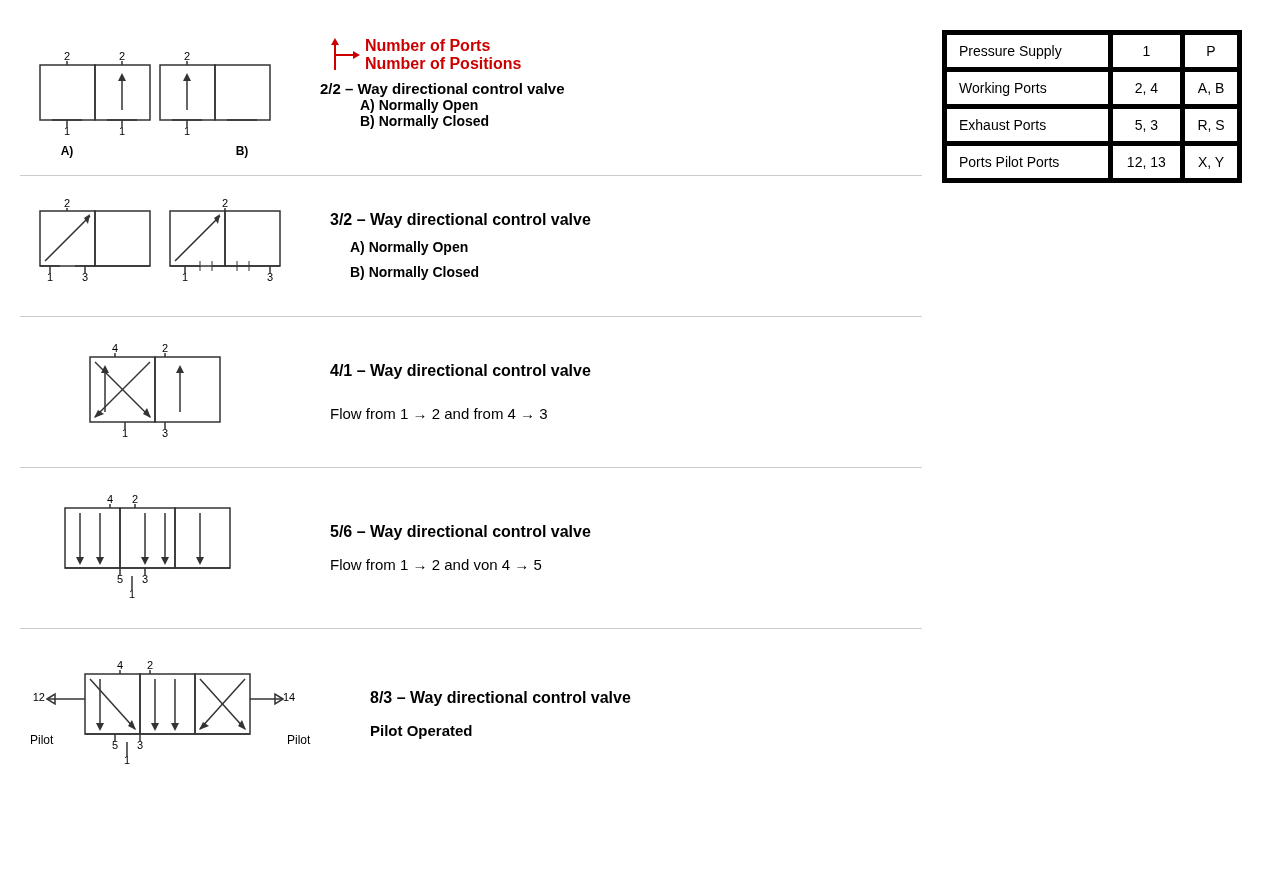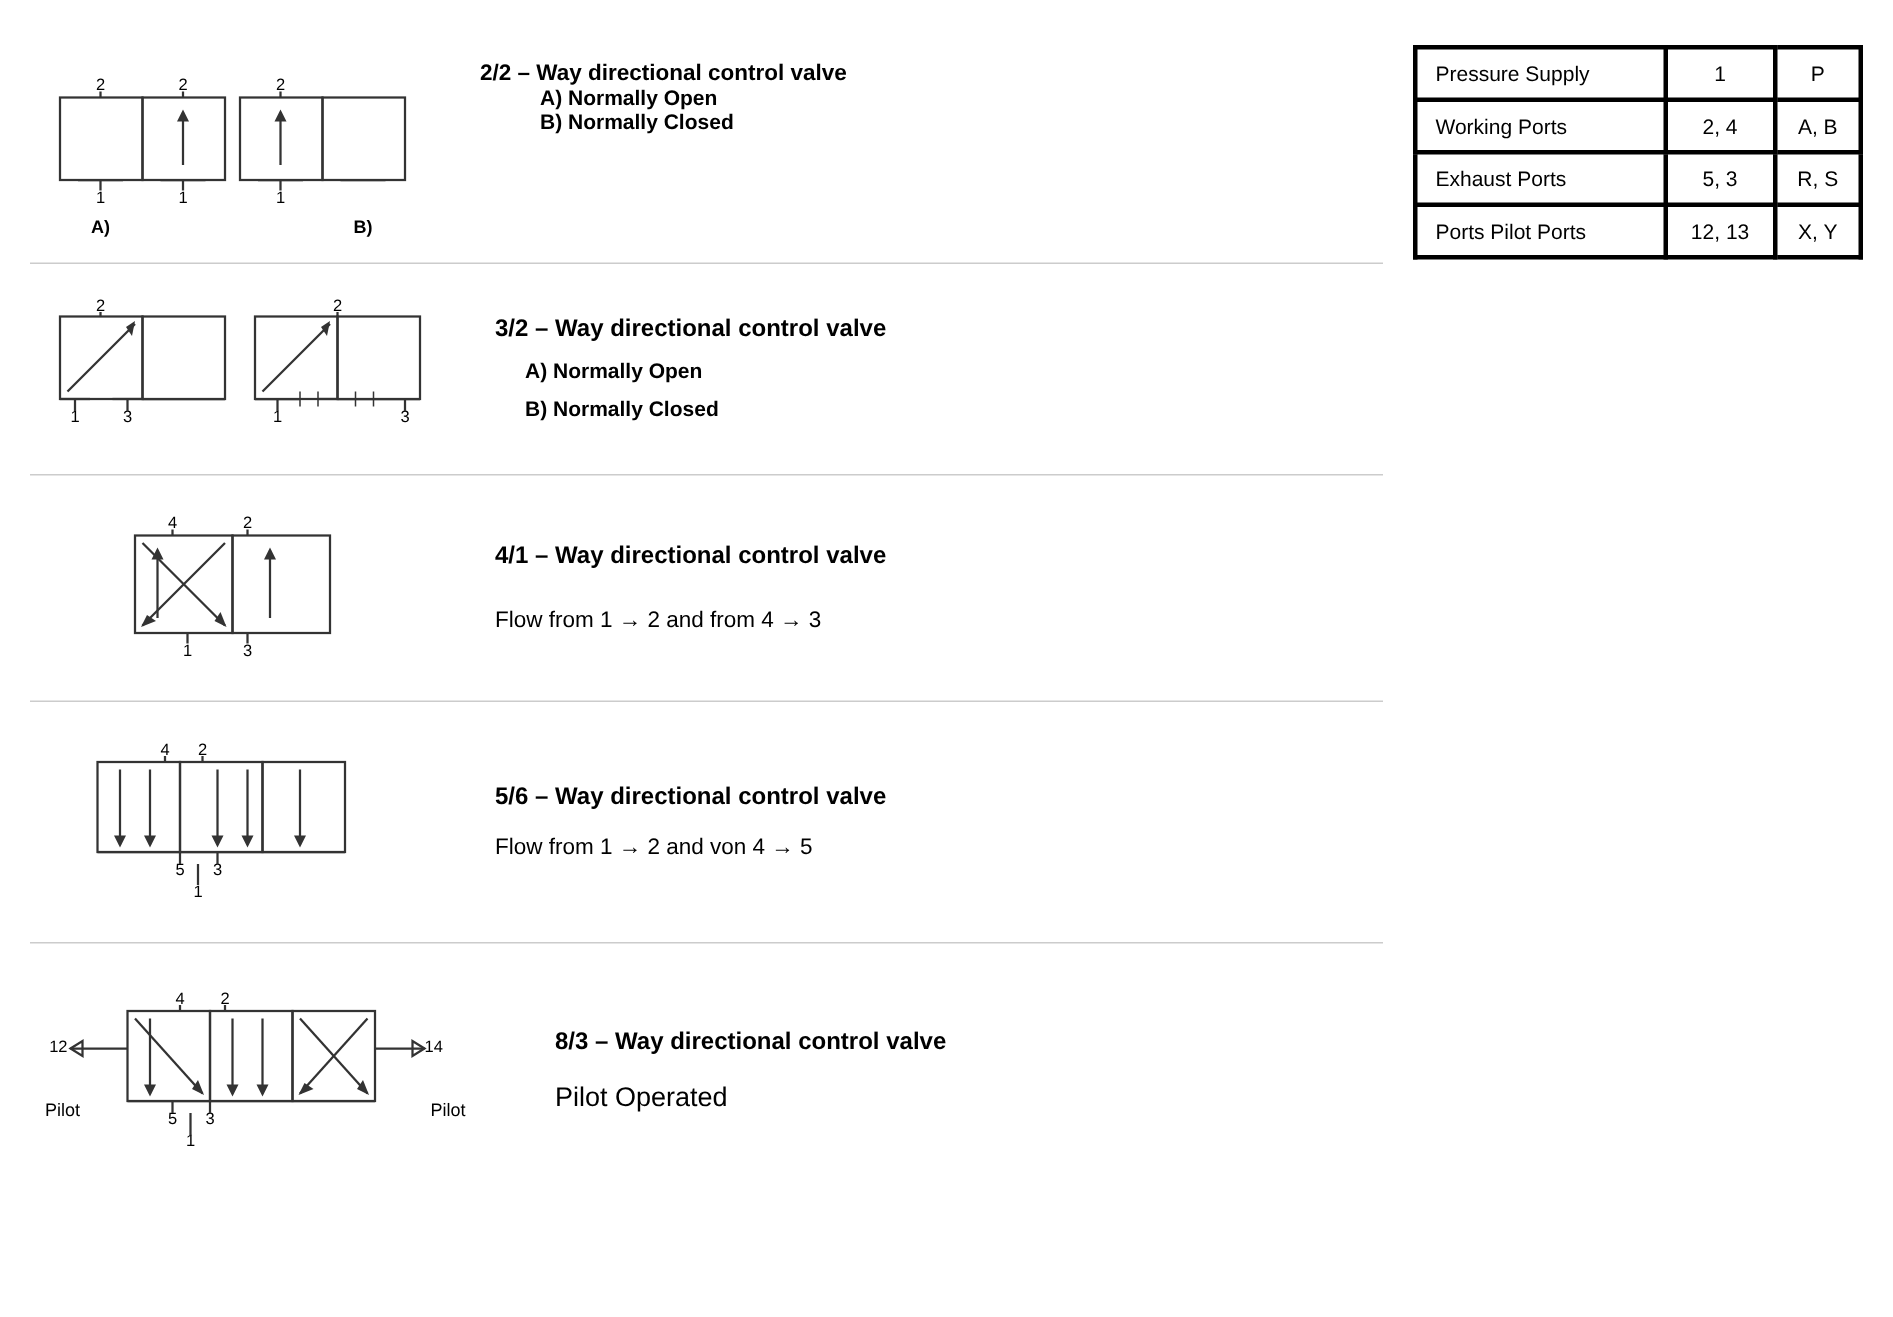--- a/index.html
+++ b/index.html
@@ -31,21 +31,21 @@
       padding-left: 20px;
     }
 
     
     .port-table {
       border-collapse: collapse;
       width: 100%;
       margin-top: 10px;
     }
     .port-table td {
-      border: 3px solid #000000;
+      border: 5px solid #000000;
       padding: 8px 12px;
       font-size: 14px;
     }
     .port-table td:first-child {
       width: 160px;
     }
     .port-table td:nth-child(2) {
       width: 70px;
       text-align: center;
     }
@@ -183,20 +183,34 @@
 
           <line x1="157" y1="75" x2="157" y2="40" stroke="#333" stroke-width="1.5"></line>
           <polygon points="157,38 153,46 161,46" fill="#333"></polygon>
 
           <text x="212" y="120" text-anchor="middle" font-size="12" font-family="Arial" font-weight="bold">B)</text>
         </svg>
       </div>
 
       <div class="arrow-labels">
 
+        <div style="display:flex; align-items:center; margin-bottom:2px;">
+          <svg width="45" height="40">
+
+            <line x1="15" y1="35" x2="15" y2="5" stroke="#cc0000" stroke-width="2"></line>
+            <polygon points="15,3 11,10 19,10" fill="#cc0000"></polygon>
+
+            <line x1="15" y1="20" x2="38" y2="20" stroke="#cc0000" stroke-width="2"></line>
+            <polygon points="40,20 33,16 33,24" fill="#cc0000"></polygon>
+          </svg>
+          <div>
+            <div class="num-ports">Number of Ports</div>
+            <div class="num-positions">Number of Positions</div>
+          </div>
+        </div>
         <div class="valve-22" style="margin-top:5px;">2/2 –  Way directional control valve</div>
         <div class="sub-item" style="padding-left:40px; font-weight:bold; font-size:14px;">A)   Normally Open</div>
         <div class="sub-item" style="padding-left:40px; font-weight:bold; font-size:14px;">B)   Normally Closed</div>
       </div>
     </div>
 
     <div style="border-top:1px solid #ccc; margin-top:5px;"></div>
 
     <div class="section">
       <div class="diagram-area">
@@ -374,21 +388,21 @@
 
           <text x="258" y="57" text-anchor="start" font-size="11" font-family="Arial">14</text>
           <line x1="225" y1="55" x2="258" y2="55" stroke="#333" stroke-width="1.5"></line>
           <polygon points="258,55 250,50 250,60" fill="none" stroke="#333" stroke-width="1.5"></polygon>
 
           <text x="262" y="100" text-anchor="start" font-size="12" font-family="Arial">Pilot</text>
         </svg>
       </div>
       <div class="description-area">
         <div class="main-title">8/3 –  Way directional control valve</div>
-        <div class="flow-text" style="padding-left:0; margin-top:5px; font-size:18px; font-weight:normal;">Pilot Operated</div>
+        <div class="flow-text" style="padding-left:0; margin-top:5px; font-size:15px; font-weight:bold;">Pilot Operated</div>
       </div>
     </div>
 
   </div>
 
   <div class="right-panel">
     <table class="port-table">
       <tbody id="table-body">
       <tr>
             <td>Pressure Supply</td>

